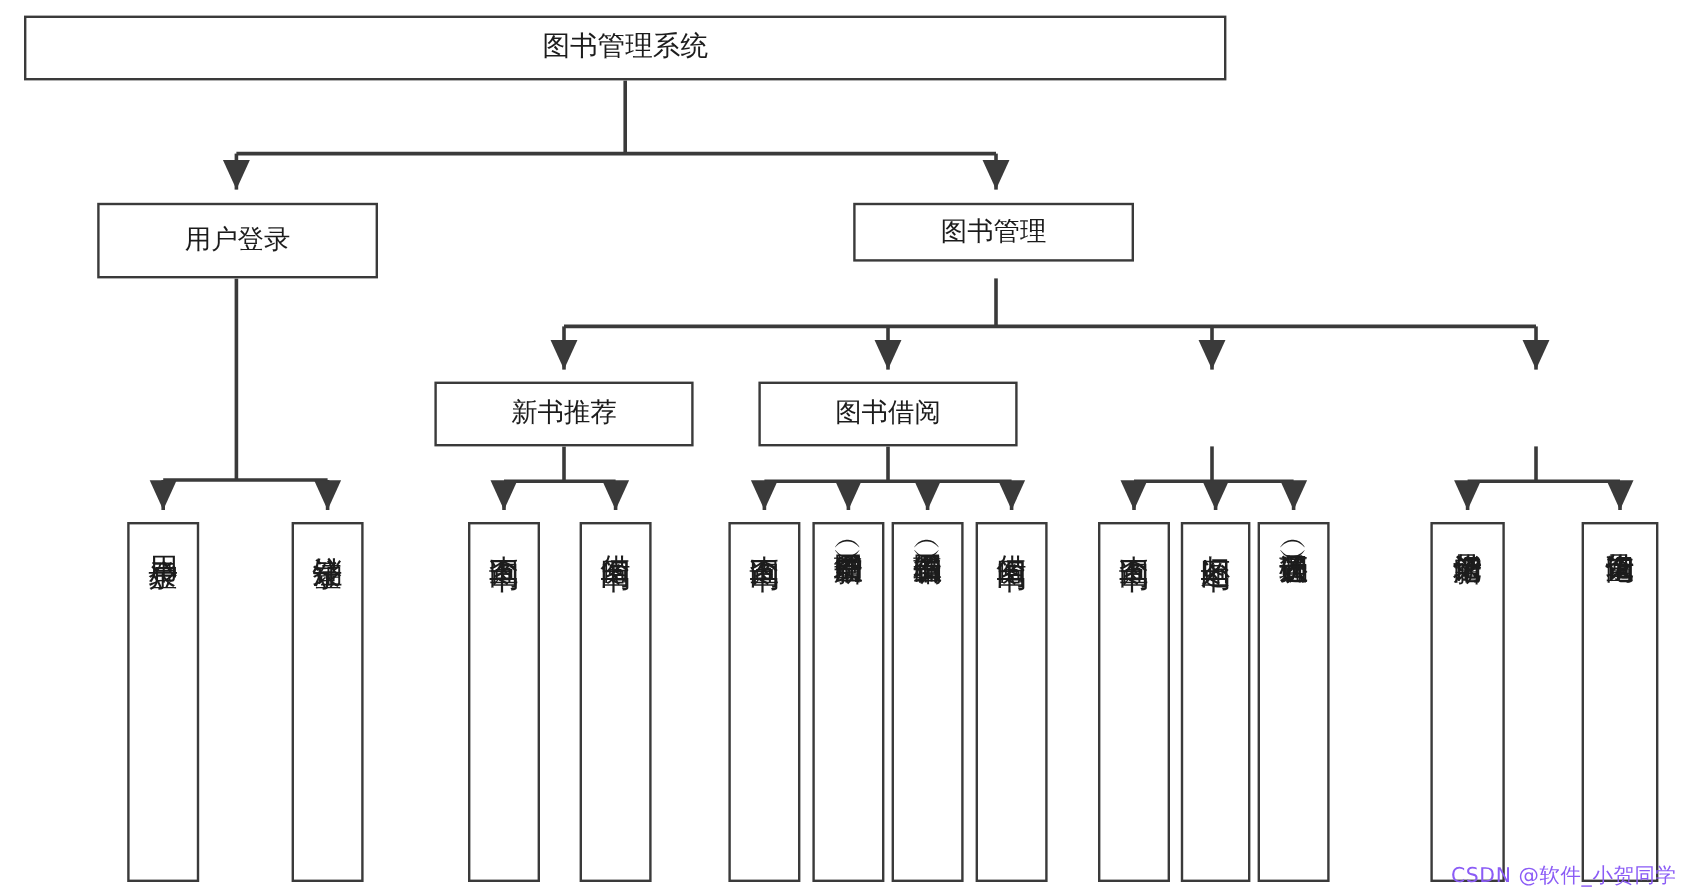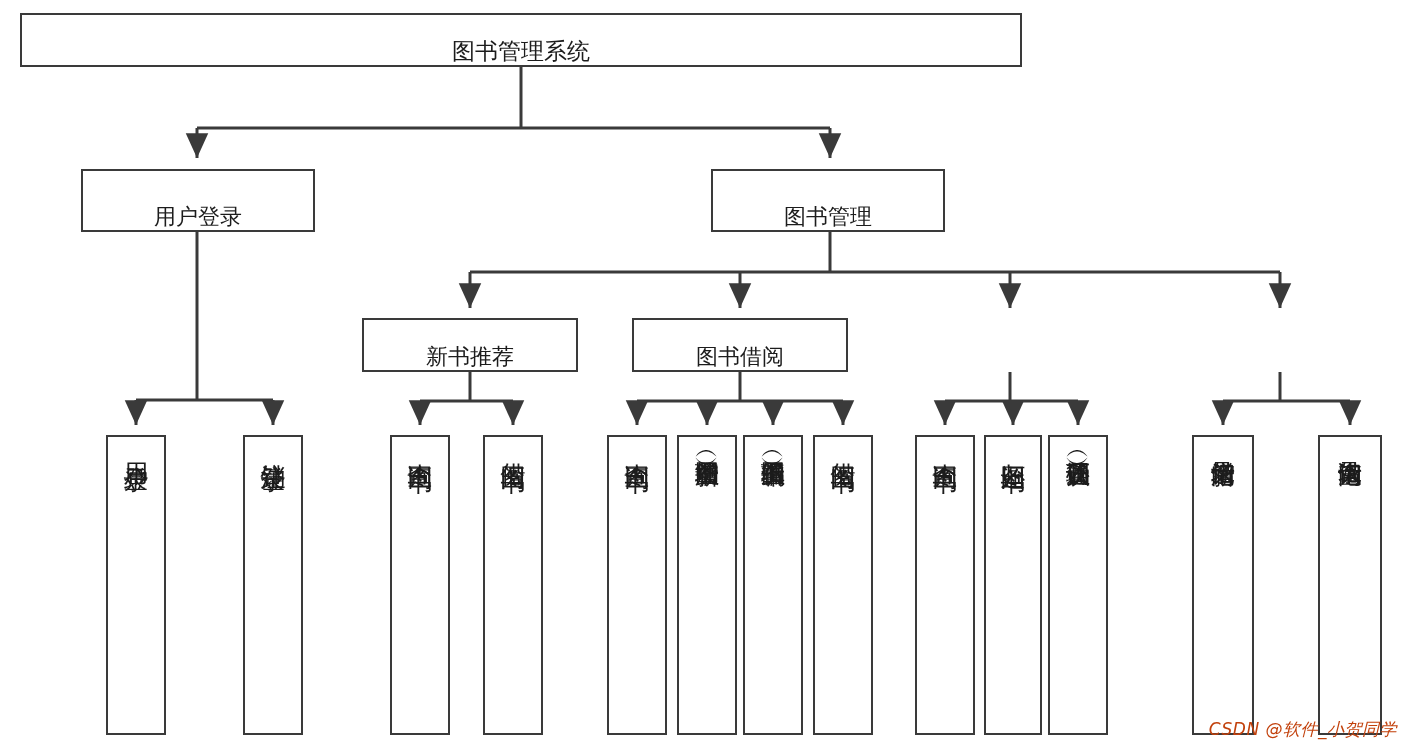--- a/index.html
+++ b/index.html
@@ -11,21 +11,21 @@
   }
   #stage{position:relative;width:1405px;height:747px;}
   svg#wires{position:absolute;left:0;top:0;width:1405px;height:747px;}
 
   .node{
     position:absolute;
     box-sizing:border-box;
     background:#ffffff;
     border:2.5px solid #3a3a3a;
     display:flex;
-    align-items:flex-end;
+    align-items:center;
     justify-content:center;
     color:#1c1c1c;
   }
   .node .lbl{
     display:block;
     text-align:center;
     line-height:1.18;
     white-space:nowrap;
   }
   .h-node .lbl{font-size:22px;}
@@ -45,25 +45,24 @@
     line-height:1;
     white-space:nowrap;
   }
   .v-node.tight .lbl{font-size:24px;letter-spacing:0px;}
 
   .watermark{
     position:absolute;
     right:8px;
     bottom:6px;
     font-size:17px;
-    color:#c2410c;
+    color:#8b5cf6;
     letter-spacing:0.5px;
     white-space:nowrap;
     pointer-events:none;
-    font-style:italic;
   }
 </style>
 </head>
 <body>
 
 <div id="stage">
 
   <svg id="wires" viewBox="0 0 1405 747" xmlns="http://www.w3.org/2000/svg">
     <defs>
       <marker id="arw" viewBox="0 0 12 12" refX="6" refY="10" markerWidth="9" markerHeight="9" orient="auto-start-reverse">
@@ -117,21 +116,21 @@
     </g>
   </svg>
 
   <div class="node h-node root" style="left:20px;top:13px;width:1002px;height:54px;">
     <span class="lbl">图书管理系统</span>
   </div>
 
   <div class="node h-node" style="left:81px;top:169px;width:234px;height:63px;">
     <span class="lbl">用户登录</span>
   </div>
-  <div class="node h-node" style="left:711px;top:169px;width:234px;height:63px;">
+  <div class="node h-node" style="left:711px;top:169px;width:234px;height:49px;">
     <span class="lbl">图书管理</span>
   </div>
 
   <div class="node h-node" style="left:632px;top:318px;width:216px;height:54px;">
     <span class="lbl">图书借阅</span>
   </div>
   <div class="node h-node" style="left:362px;top:318px;width:216px;height:54px;">
     <span class="lbl">新书推荐</span>
   </div>
 

